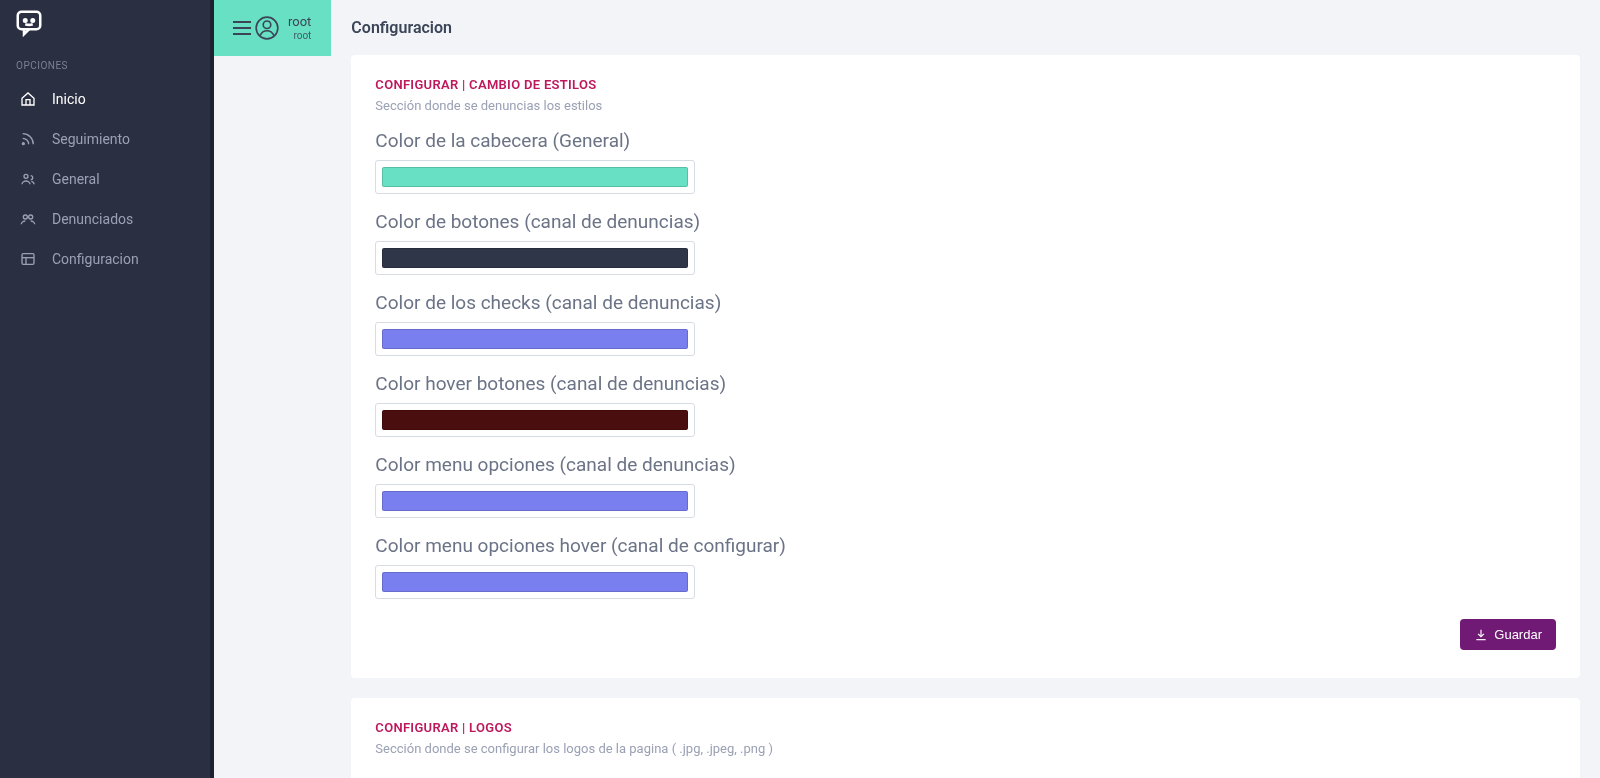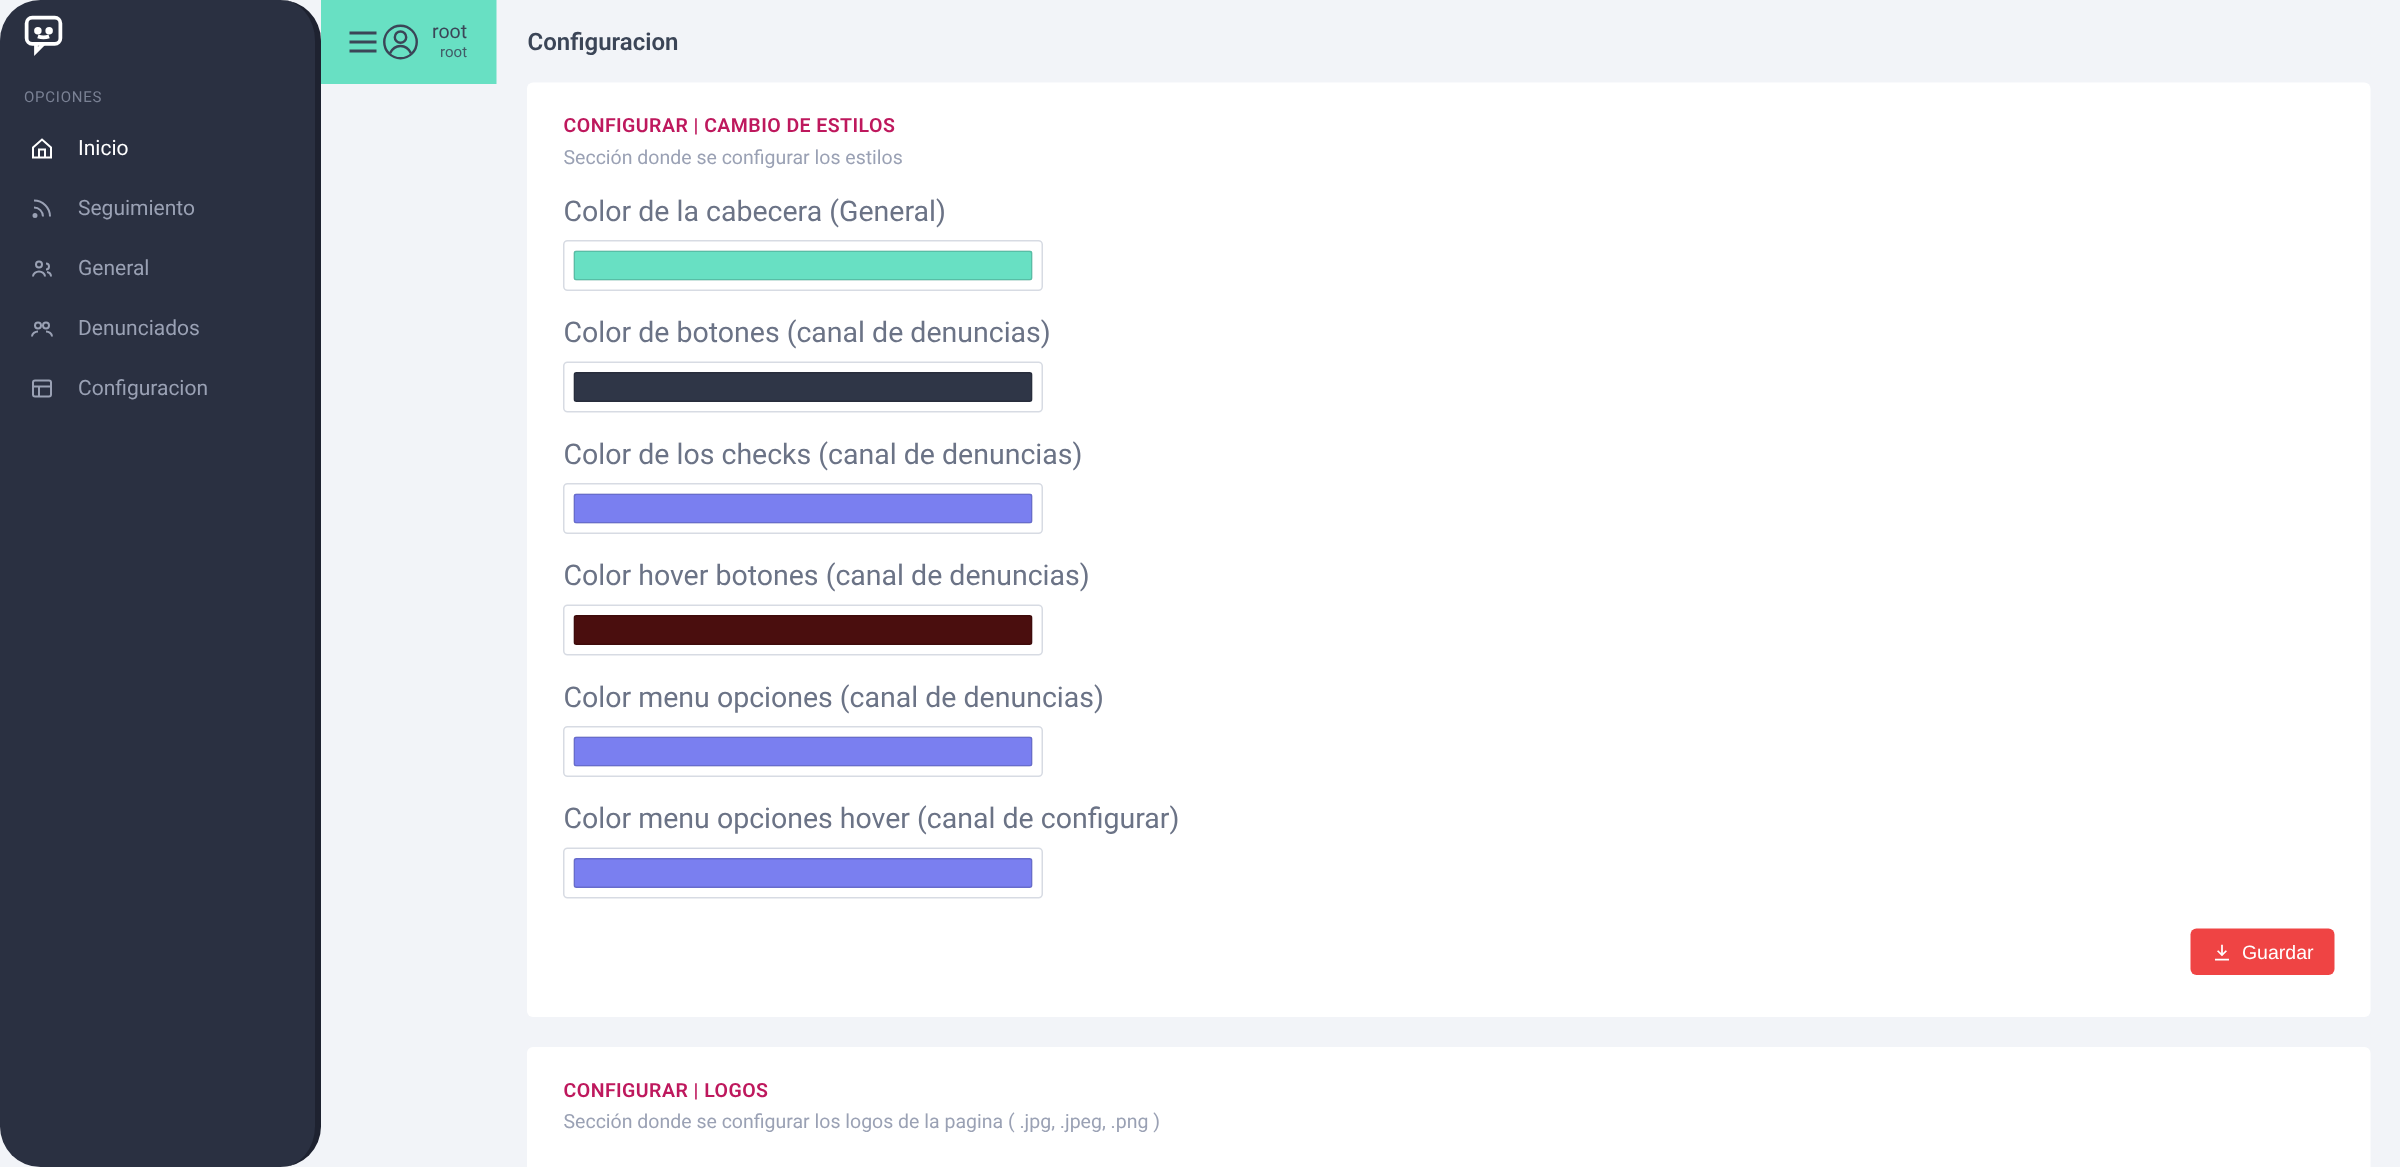--- a/index.html
+++ b/index.html
@@ -8,21 +8,20 @@
 
   
   .sidebar {
     width: 214px;
     background: #2a3041;
     color: #aab0c0;
     flex-shrink: 0;
     display: flex;
     flex-direction: column;
     border-right: 4px solid #1e2230;
-    border-radius: 27px;
   }
   .logo-wrap { padding: 8px 14px 4px 14px; }
   .logo { width: 30px; height: 30px; color: #fff; }
   .section-label {
     font-size: 10px;
     letter-spacing: 0.5px;
     color: #7a8194;
     padding: 14px 16px 8px 16px;
   }
   .nav-item {
@@ -85,21 +84,21 @@
     flex: 1;
     border: 1px solid rgba(0,0,0,0.15);
     border-radius: 2px;
   }
 
   .card-actions { display: flex; justify-content: flex-end; margin-top: 20px; }
   .btn {
     display: inline-flex;
     align-items: center;
     gap: 6px;
-    background: #ef4444;
+    background: #701a75;
     color: #fff;
     border: none;
     border-radius: 4px;
     padding: 8px 14px;
     font-size: 13px;
     cursor: pointer;
   }
   .btn svg { width: 14px; height: 14px; }
 </style>
 </head>
@@ -180,21 +179,21 @@
         <span class="user-role">root</span>
       </div>
     </div>
   </div>
 
   <div class="content">
     <h1 class="page-title">Configuracion</h1>
 
     <section class="card">
       <div class="card-title">CONFIGURAR | CAMBIO DE ESTILOS</div>
-      <div class="card-sub">Sección donde se configurar los estilos</div>
+      <div class="card-sub">Sección donde se denuncias los estilos</div>
 
       <div class="field">
         <label class="field-label">Color de la cabecera (General)</label>
         <div class="color-input">
           <div class="color-swatch" style="background:#68e0c3"></div>
         </div>
       </div>
 
       <div class="field">
         <label class="field-label">Color de botones (canal de denuncias)</label>

